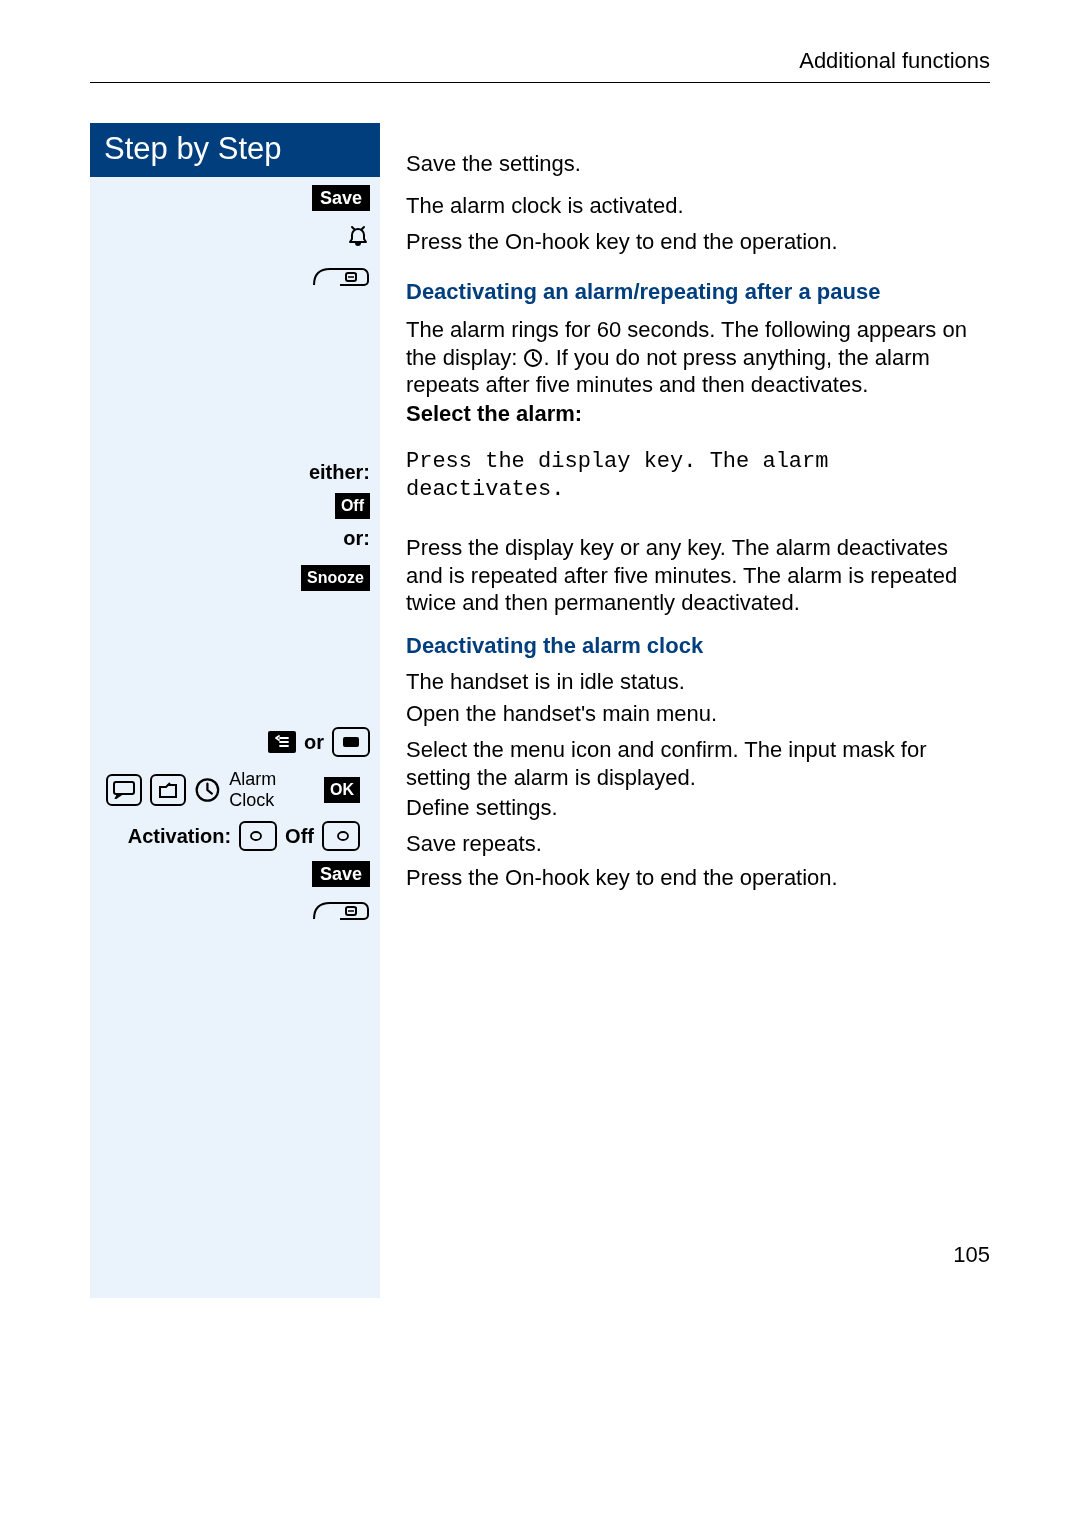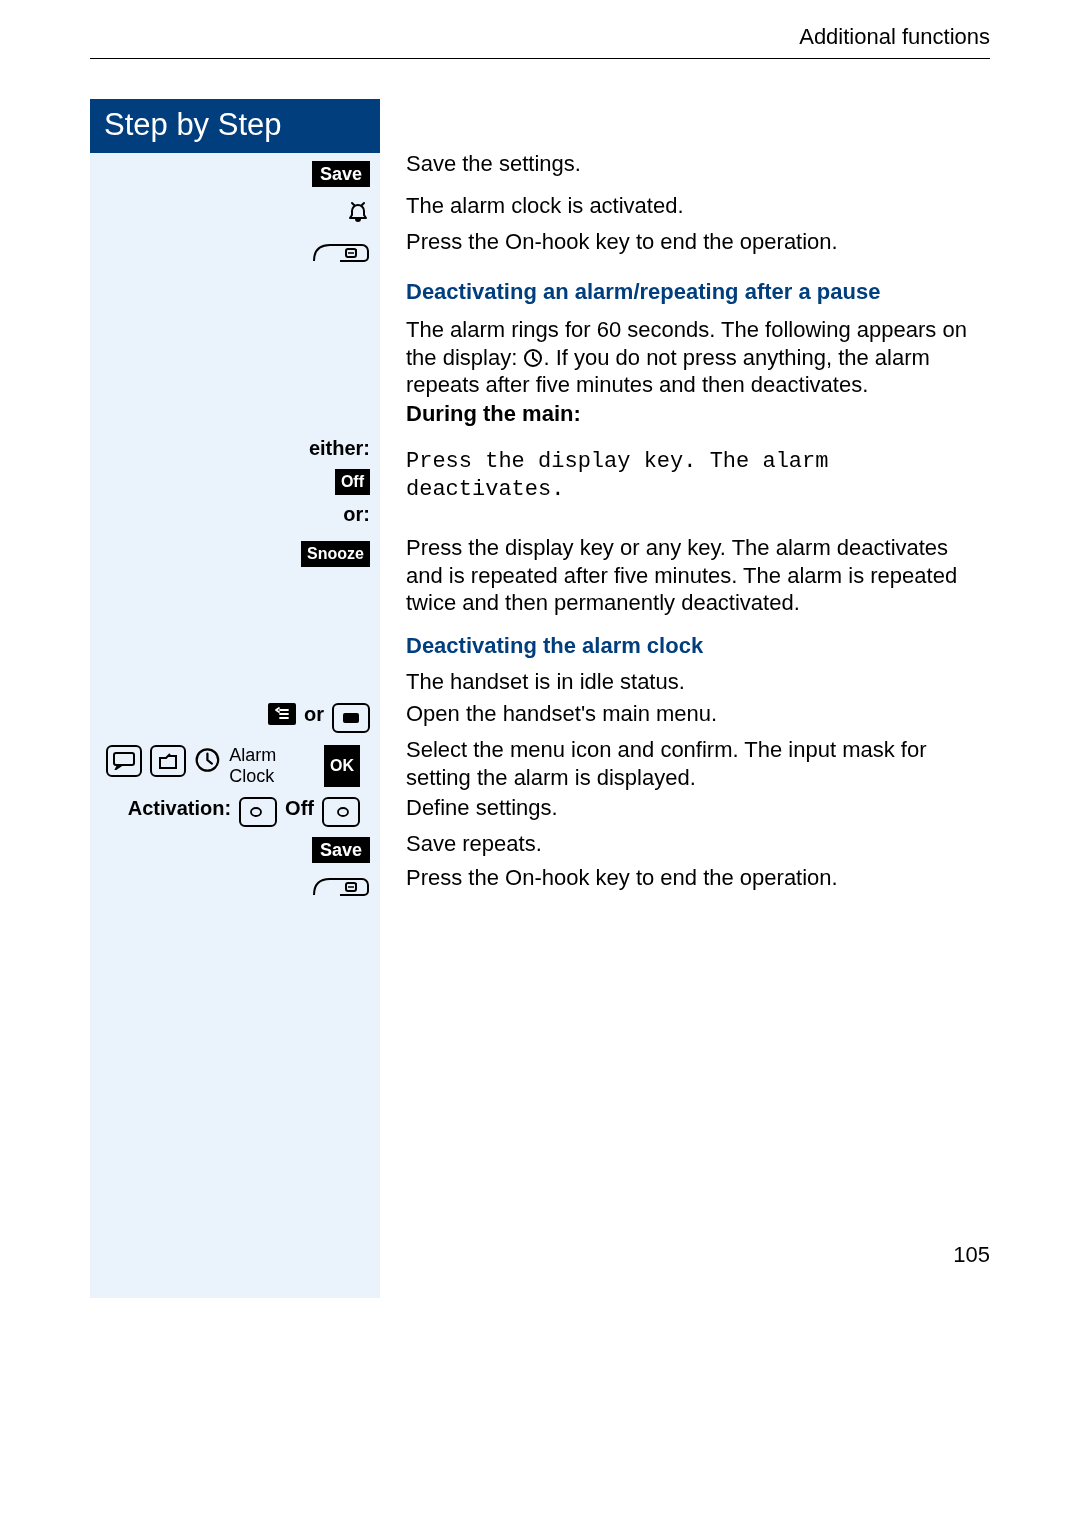--- a/index.html
+++ b/index.html
@@ -3,21 +3,21 @@
 <meta charset="utf-8">
 <style>
   html,body{margin:0;padding:0;background:#fff;}
   .page{
     width:1080px;
     height:1298px;
     position:relative;
     font-family:Arial,Helvetica,sans-serif;
     color:#000;
     box-sizing:border-box;
-    padding:24px 90px 0 90px;
+    padding:48px 90px 0 90px;
   }
   .header-right{
     text-align:right;
     font-size:22px;
     color:#000;
     padding-bottom:8px;
   }
   .rule{
     border:none;
     border-top:1.5px solid #000;
@@ -45,20 +45,21 @@
     background:#003e7e;
     color:#fff;
     font-size:31px;
     padding:8px 0 10px 14px;
     font-weight:400;
   }
   .left-slot{
     position:absolute;
     right:10px;
     display:flex;
+    align-items:center;
     gap:8px;
     font-size:20px;
   }
   .left-slot.full{left:16px;justify-content:flex-end;padding-right:10px;}
   .key-black{
     background:#000;
     color:#fff;
     font-weight:700;
     font-size:18px;
     padding:2px 8px;
@@ -212,21 +213,21 @@
 
   <div class="rt heading-blue" style="top:278px;">Deactivating an alarm/repeating after a pause</div>
 
   <div class="rt" style="top:316px;">
     <span>The alarm rings for 60 seconds. The following appears on the display: </span><svg width="20" height="20" viewBox="0 0 20 20" style="vertical-align:-3px">
         <circle cx="10" cy="10" r="8" fill="none" stroke="#000" stroke-width="2"></circle>
         <path d="M10 5 V10 L14 13" fill="none" stroke="#000" stroke-width="2" stroke-linecap="round"></path>
       </svg><span>. If you do not press anything, the alarm repeats after five minutes and then deactivates.</span>
   </div>
 
-  <div class="rt heading-black" style="top:400px;">During the main:</div>
+  <div class="rt heading-black" style="top:400px;">Select the alarm:</div>
 
   <div class="rt" style="top:448px;font-family:Liberation Mono, monospace;">Press the display key. The alarm deactivates.</div>
 
   <div class="rt" style="top:534px;">Press the display key or any key. The alarm deactivates and is repeated after five minutes. The alarm is repeated twice and then permanently deactivated.</div>
 
   <div class="rt heading-blue" style="top:632px;">Deactivating the alarm clock</div>
 
   <div class="rt" style="top:668px;">The handset is in idle status.</div>
 
   <div class="rt" style="top:700px;">Open the handset's main menu.</div>

